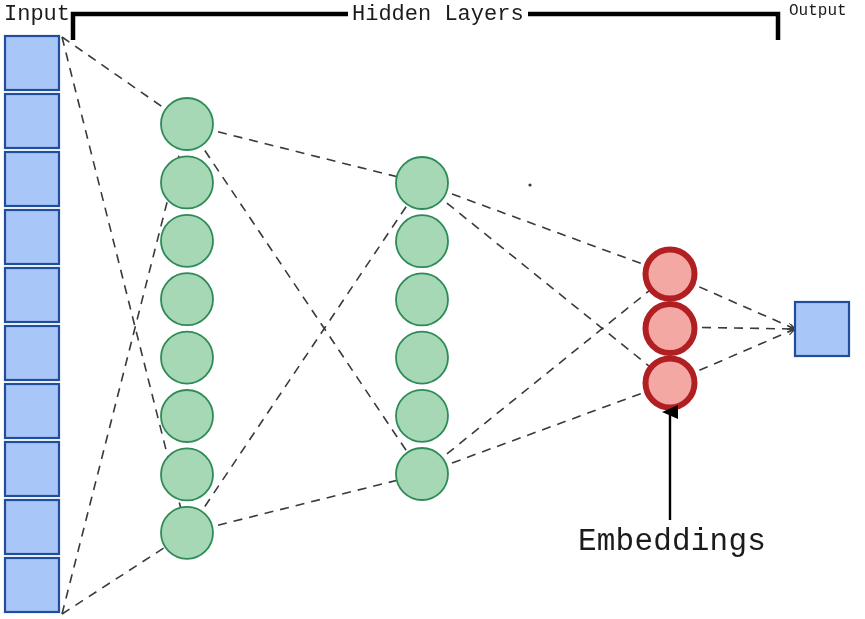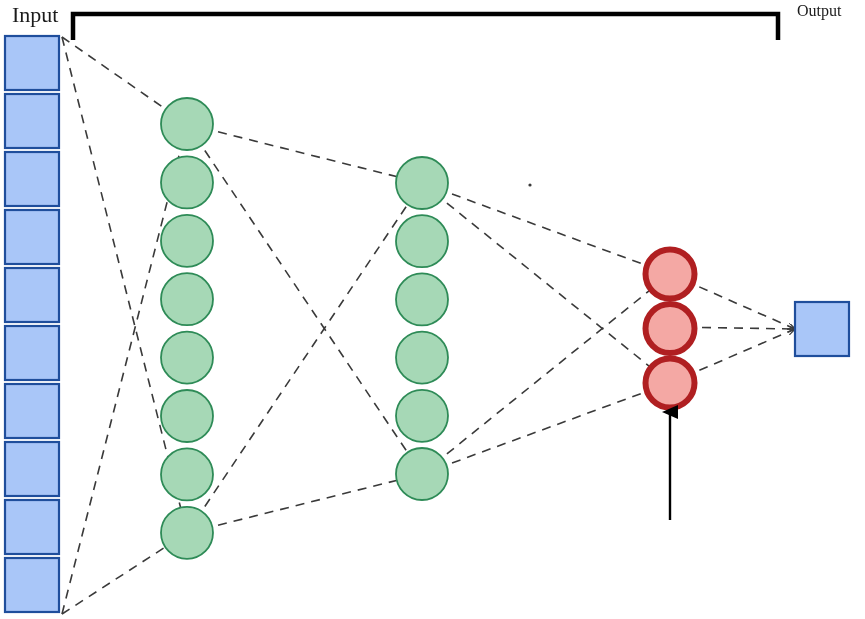--- a/index.html
+++ b/index.html
@@ -22,22 +22,21 @@
     position: absolute;
     left: 0;
     top: 0;
     width: 865px;
     height: 619px;
   }
   .diagram-label {
     position: absolute;
     color: #1b1b1b;
     white-space: nowrap;
-    font-family: Liberation Serif, serif;
-    margin-left: 8px;
+    font-family: Liberation Mono, monospace;
   }
   #label-input {
     left: 4px;
     top: 2px;
     font-size: 22px;
   }
   #label-hidden {
     left: 348px;
     top: 2px;
     font-size: 22px;
@@ -122,17 +121,19 @@
         <circle cx="670" cy="383" r="24.5" fill="#f4a8a4" stroke="#b01f21" stroke-width="6"></circle>
         <rect x="795" y="302" width="54" height="54" fill="#a9c6f8" stroke="#1f4e9c" stroke-width="2.2"></rect>
       </g>
     <g id="annotation-group">
         <line x1="670" y1="520" x2="670" y2="412" stroke="#000000" stroke-width="2.4" marker-end="url(#solid-arrow)"></line>
       </g>
   </svg>
 
   <div class="diagram-label" id="label-input">Input</div>
 
+  <div class="diagram-label" id="label-hidden">Hidden Layers</div>
 
   <div class="diagram-label" id="label-output">Output</div>
 
+  <div class="diagram-label" id="label-embeddings">Embeddings</div>
 
 </div>
 
 </body></html>

